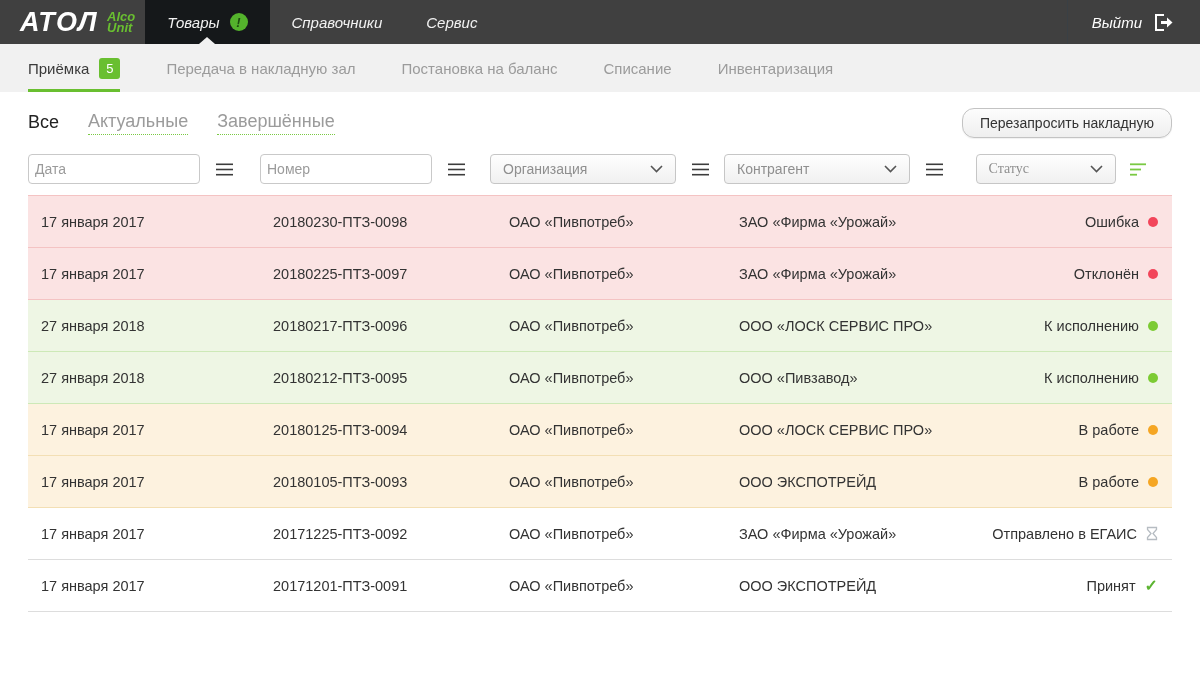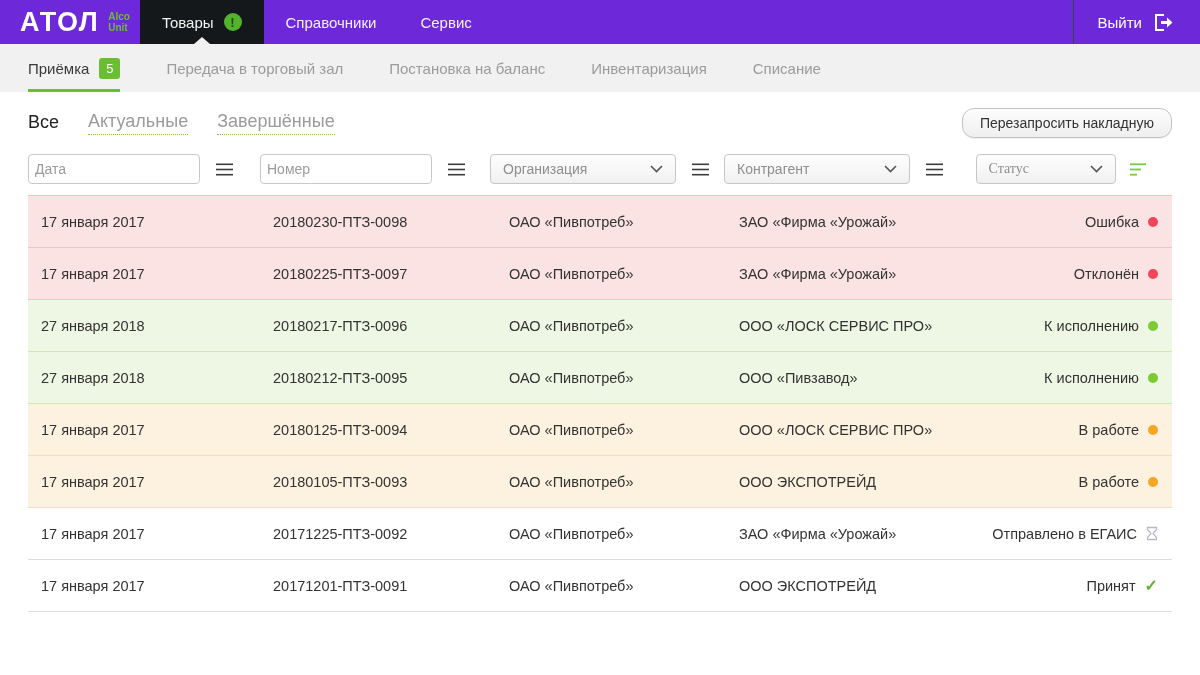--- a/index.html
+++ b/index.html
@@ -1,23 +1,23 @@
 <!DOCTYPE html>
 <html><head>
 <meta charset="utf-8">
 <style>
   * { margin:0; padding:0; box-sizing:border-box; }
   html,body { width:1200px; height:675px; background:#fff; overflow:hidden;
     font-family:"Liberation Sans", sans-serif; }
 
   
-  .navbar { height:44px; background:#6d28d9; display:flex; align-items:stretch; color:#fff; }
+  .navbar { height:44px; background:#404040; display:flex; align-items:stretch; color:#fff;font-style:italic; }
   .logo { display:flex; align-items:center; padding-left:20px; padding-right:10px; gap:9px; }
   .logo-main { font-size:27px; font-weight:700; letter-spacing:1.5px; color:#fff; line-height:1; }
-  .logo-sub { color:#69bf30; font-size:10px; font-weight:700; line-height:11px; display:flex; flex-direction:column; }
+  .logo-sub { color:#69bf30; font-size:13px; font-weight:700; line-height:11px; display:flex; flex-direction:column; }
   .menu { display:flex; }
   .menu-item { display:flex; align-items:center; padding:0 22px; font-size:15px; color:#f2f2f2; position:relative; cursor:pointer; }
   .menu-item.active { background:#15181a; }
   .menu-item.active::after { content:""; position:absolute; bottom:0; left:50%; margin-left:-8px;
     border-left:8px solid transparent; border-right:8px solid transparent; border-bottom:7px solid #f1f1f1; }
   .nav-badge { margin-left:10px; width:18px; height:18px; border-radius:50%; background:#54b32c;
     color:#1d4d10; font-size:13px; font-weight:700; display:flex; align-items:center; justify-content:center; }
   .logout { margin-left:auto; display:flex; align-items:center; gap:12px; padding:0 24px;
     border-left:1px solid #3a4045; font-size:15px; cursor:pointer; }
 
@@ -101,30 +101,30 @@
     </span>
   </div>
 </header>
 
 <div class="tabbar">
   <div class="tab active">
     <span>Приёмка</span>
     <span class="tab-badge">5</span>
   </div>
   <div class="tab">
-    <span>Передача в торговый зал</span>
+    <span>Передача в накладную зал</span>
   </div>
   <div class="tab">
     <span>Постановка на баланс</span>
   </div>
   <div class="tab">
+    <span>Списание</span>
+  </div>
+  <div class="tab">
     <span>Инвентаризация</span>
-  </div>
-  <div class="tab">
-    <span>Списание</span>
   </div>
 </div>
 
 <div class="content">
 
   <div class="view-row">
     <span class="vlink active">Все</span>
     <span class="vlink">Актуальные</span>
     <span class="vlink">Завершённые</span>
     <button class="requery-btn">Перезапросить накладную</button>

